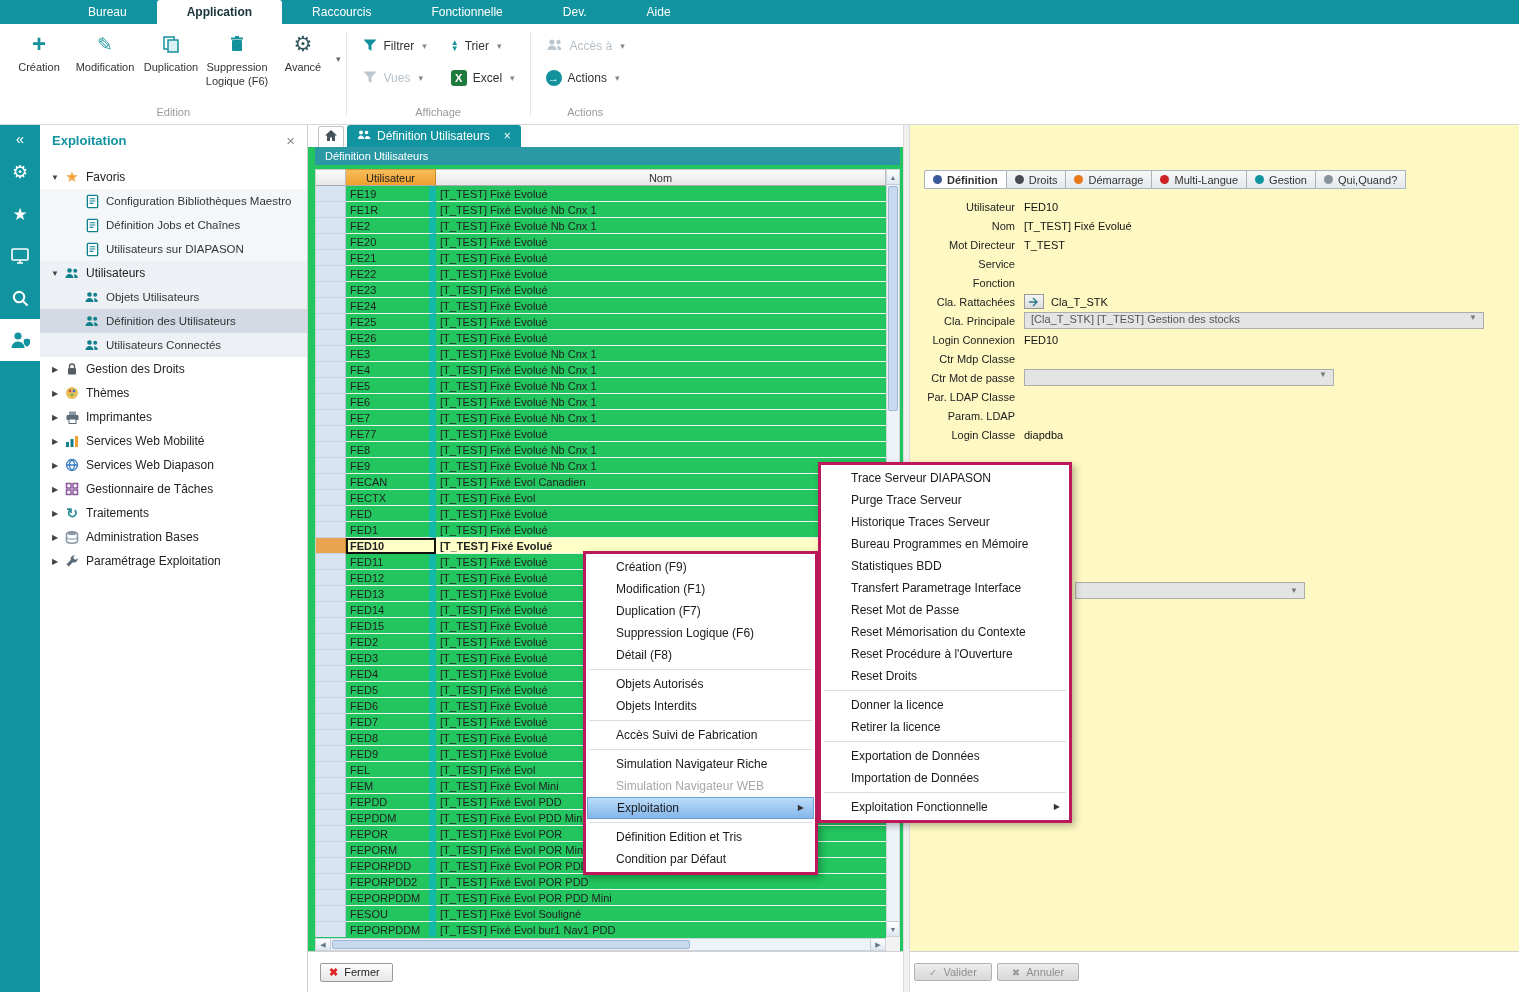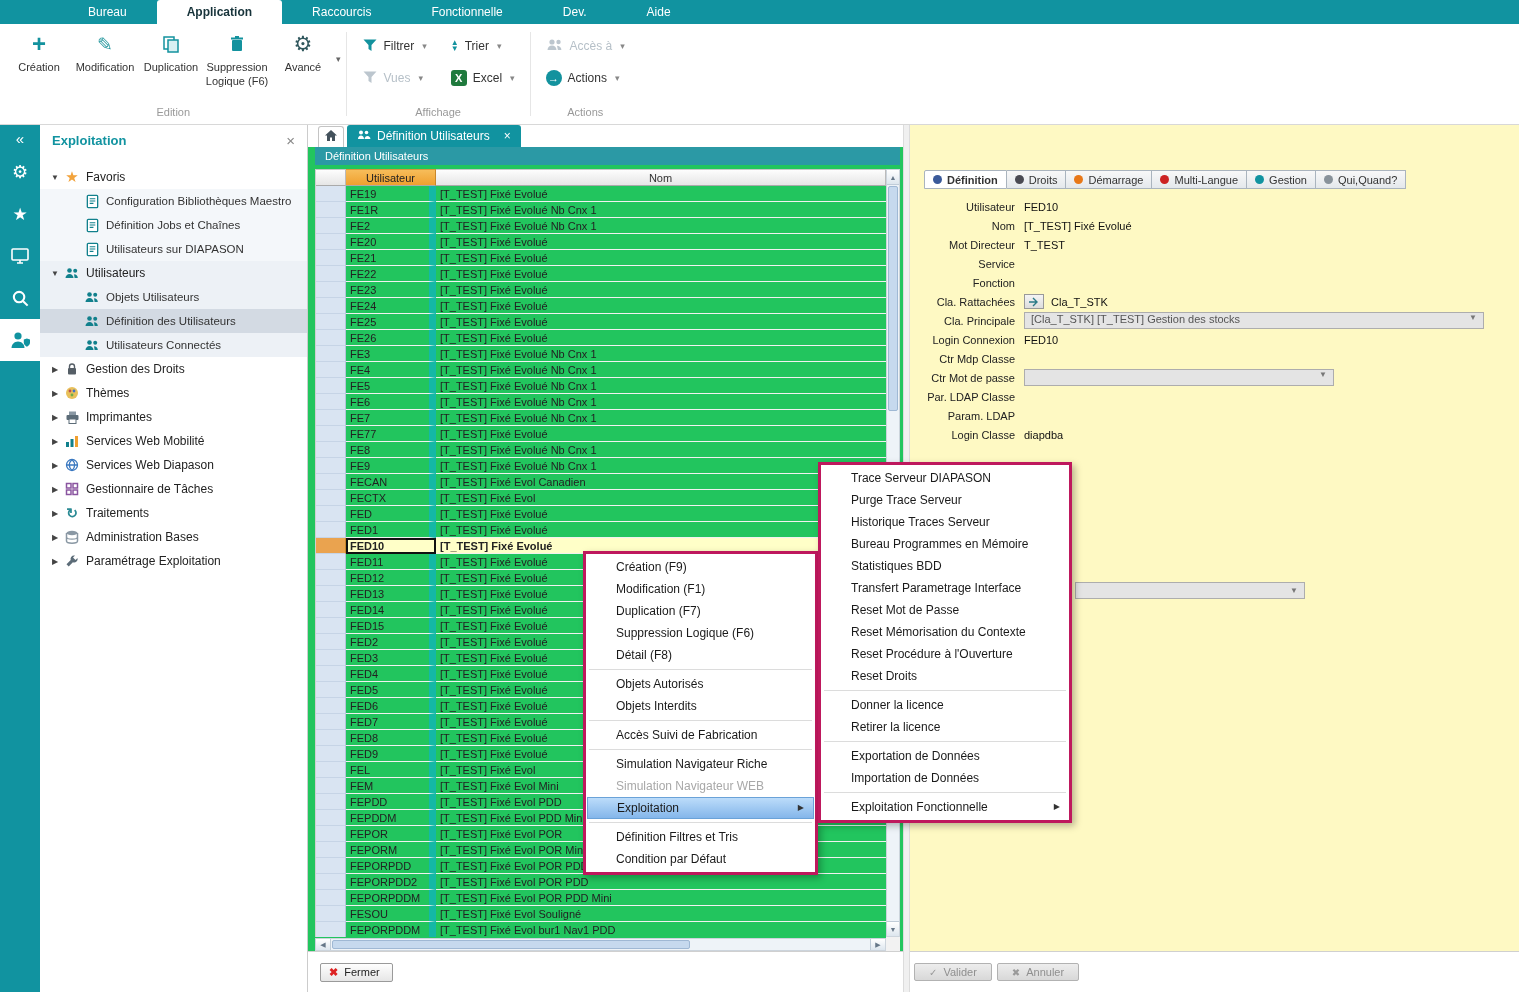--- a/index.html
+++ b/index.html
@@ -855,21 +855,21 @@
     <div class="msep"></div>
     <div class="mitem"><span>Objets Autorisés</span></div>
     <div class="mitem"><span>Objets Interdits</span></div>
     <div class="msep"></div>
     <div class="mitem"><span>Accès Suivi de Fabrication</span></div>
     <div class="msep"></div>
     <div class="mitem"><span>Simulation Navigateur Riche</span></div>
     <div class="mitem disabled"><span>Simulation Navigateur WEB</span></div>
     <div class="mitem hl"><span>Exploitation</span><span class="marrow">▶</span></div>
     <div class="msep"></div>
-    <div class="mitem"><span>Définition Filtres et Tris</span></div>
+    <div class="mitem"><span>Définition Edition et Tris</span></div>
     <div class="mitem"><span>Condition par Défaut</span></div>
   </div>
 <div class="menu" id="submenu">
     <div class="mitem"><span>Trace Serveur DIAPASON</span></div>
     <div class="mitem"><span>Purge Trace Serveur</span></div>
     <div class="mitem"><span>Historique Traces Serveur</span></div>
     <div class="mitem"><span>Bureau Programmes en Mémoire</span></div>
     <div class="mitem"><span>Statistiques BDD</span></div>
     <div class="mitem"><span>Transfert Parametrage Interface</span></div>
     <div class="mitem"><span>Reset Mot de Passe</span></div>

